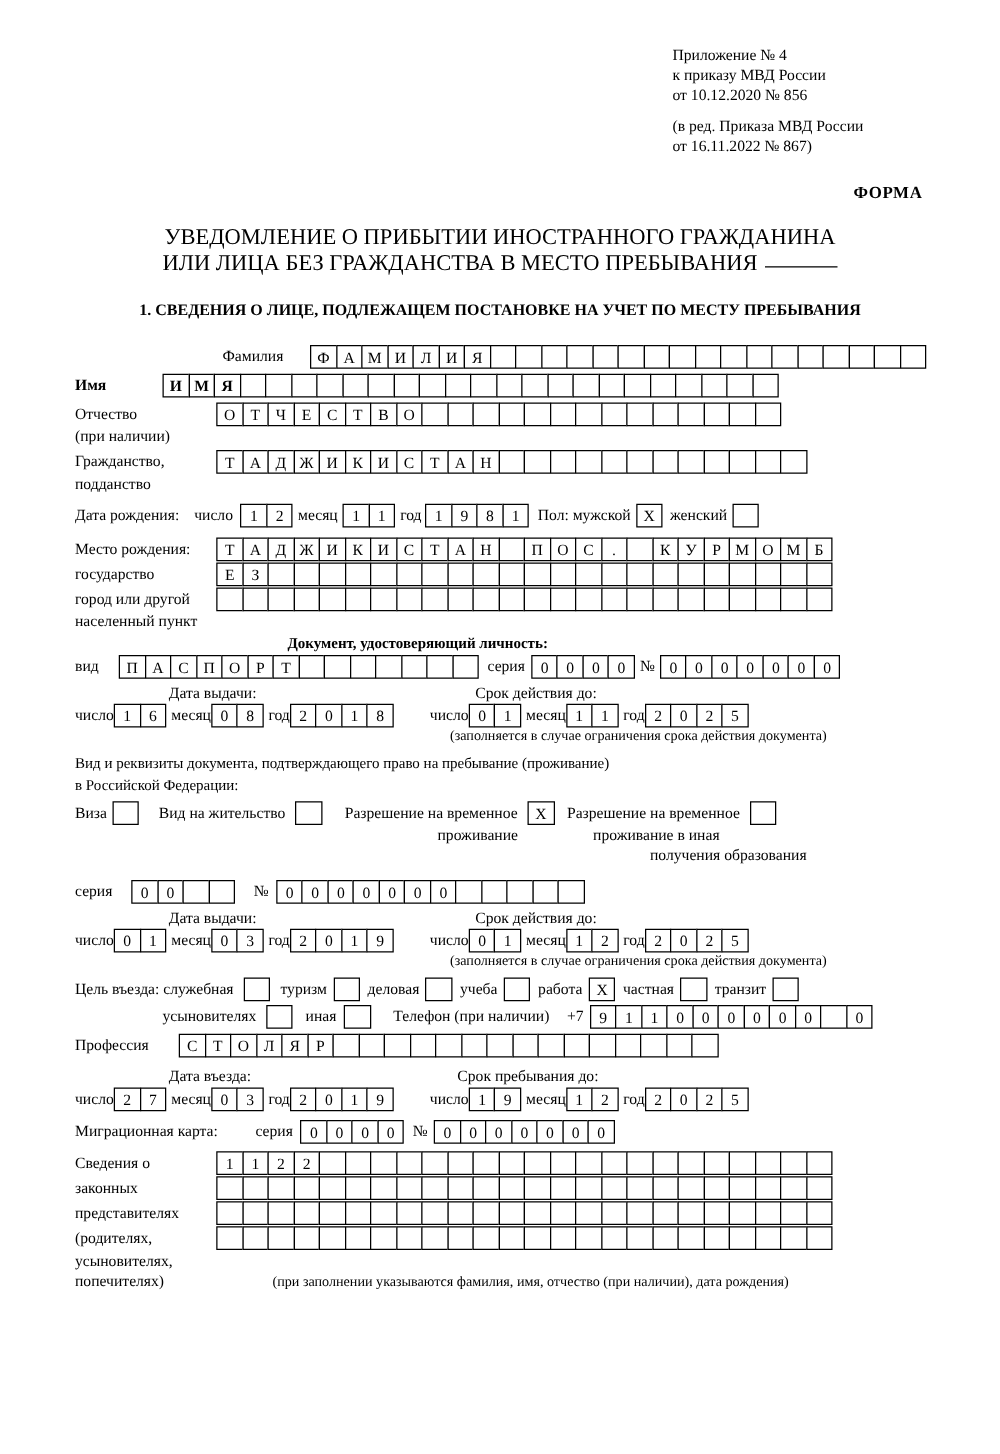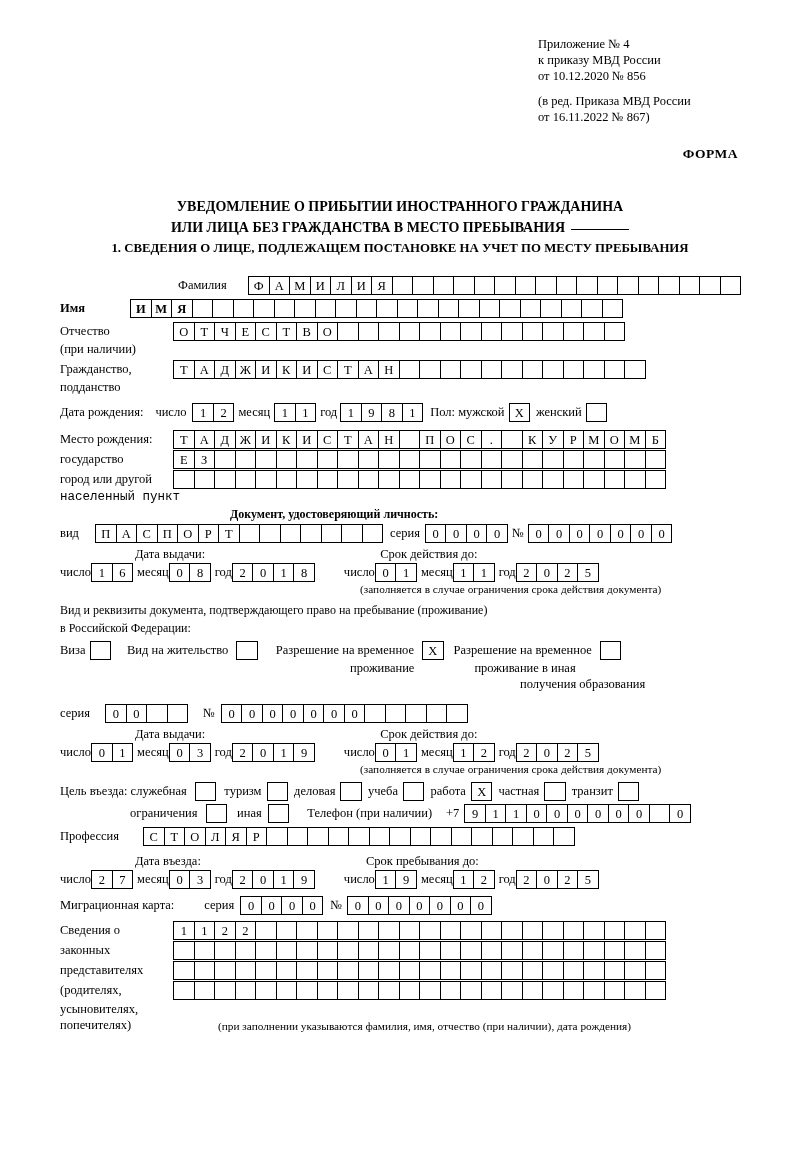--- a/index.html
+++ b/index.html
@@ -34,26 +34,26 @@
   .forma {
     position: absolute;
     top: 146px;
     right: 62px;
     font-weight: bold;
     font-size: 13.5px;
     letter-spacing: 0.5px;
   }
   .title {
     position: absolute;
-    top: 196px;
+    top: 179px;
     left: 0;
     width: 800px;
     text-align: center;
-    font-weight: bold;
-    font-size: 14px;
+    font-weight: normal;
+    font-size: 18px;
     line-height: 21px;
   }
   .title .line2 .ul {
     display: inline-block;
     width: 58px;
     border-bottom: 1.2px solid #000;
     vertical-align: 2px;
     margin-left: 6px;
   }
   .section1 {
@@ -376,21 +376,21 @@
           <div class="cell"></div>
           <div class="cell"></div>
           <div class="cell"></div>
           <div class="cell"></div>
           <div class="cell"></div>
           <div class="cell"></div>
           <div class="cell"></div>
         </div>
     </div>
     <div class="row" style="margin-bottom:2px;">
-      <div class="lbl" style="width:113px;font-family:Liberation Mono, monospace;">населенный пункт</div>
+      <div class="lbl" style="width:113px;">населенный пункт</div>
     </div>
 
     <div class="row" style="margin-bottom:2px; margin-left:170px;">
       <div class="lbl bold" style="font-size:12px;">Документ, удостоверяющий личность:</div>
     </div>
     <div class="row" style="margin-bottom:4px;">
       <span class="lbl" style="width:35px;">вид</span>
       <span class="cells" id="id-kind">
           <div class="cell">П</div>
           <div class="cell">А</div>
@@ -615,21 +615,21 @@
       <span class="lbl">частная</span>
       <span style="width:5px;"></span>
       <span class="box"></span>
       <span style="width:6px;"></span>
       <span class="lbl">транзит</span>
       <span style="width:5px;"></span>
       <span class="box"></span>
     </div>
     <div class="row" style="margin-bottom:4px;">
       <span style="width:70px;"></span>
-      <span class="lbl">ограничения</span>
+      <span class="lbl">усыновителях</span>
       <span style="width:8px;"></span>
       <span class="box"></span>
       <span style="width:10px;"></span>
       <span class="lbl">иная</span>
       <span style="width:6px;"></span>
       <span class="box"></span>
       <span style="width:18px;"></span>
       <span class="lbl">Телефон (при наличии)</span>
       <span style="width:14px;"></span>
       <span class="lbl">+7</span>

